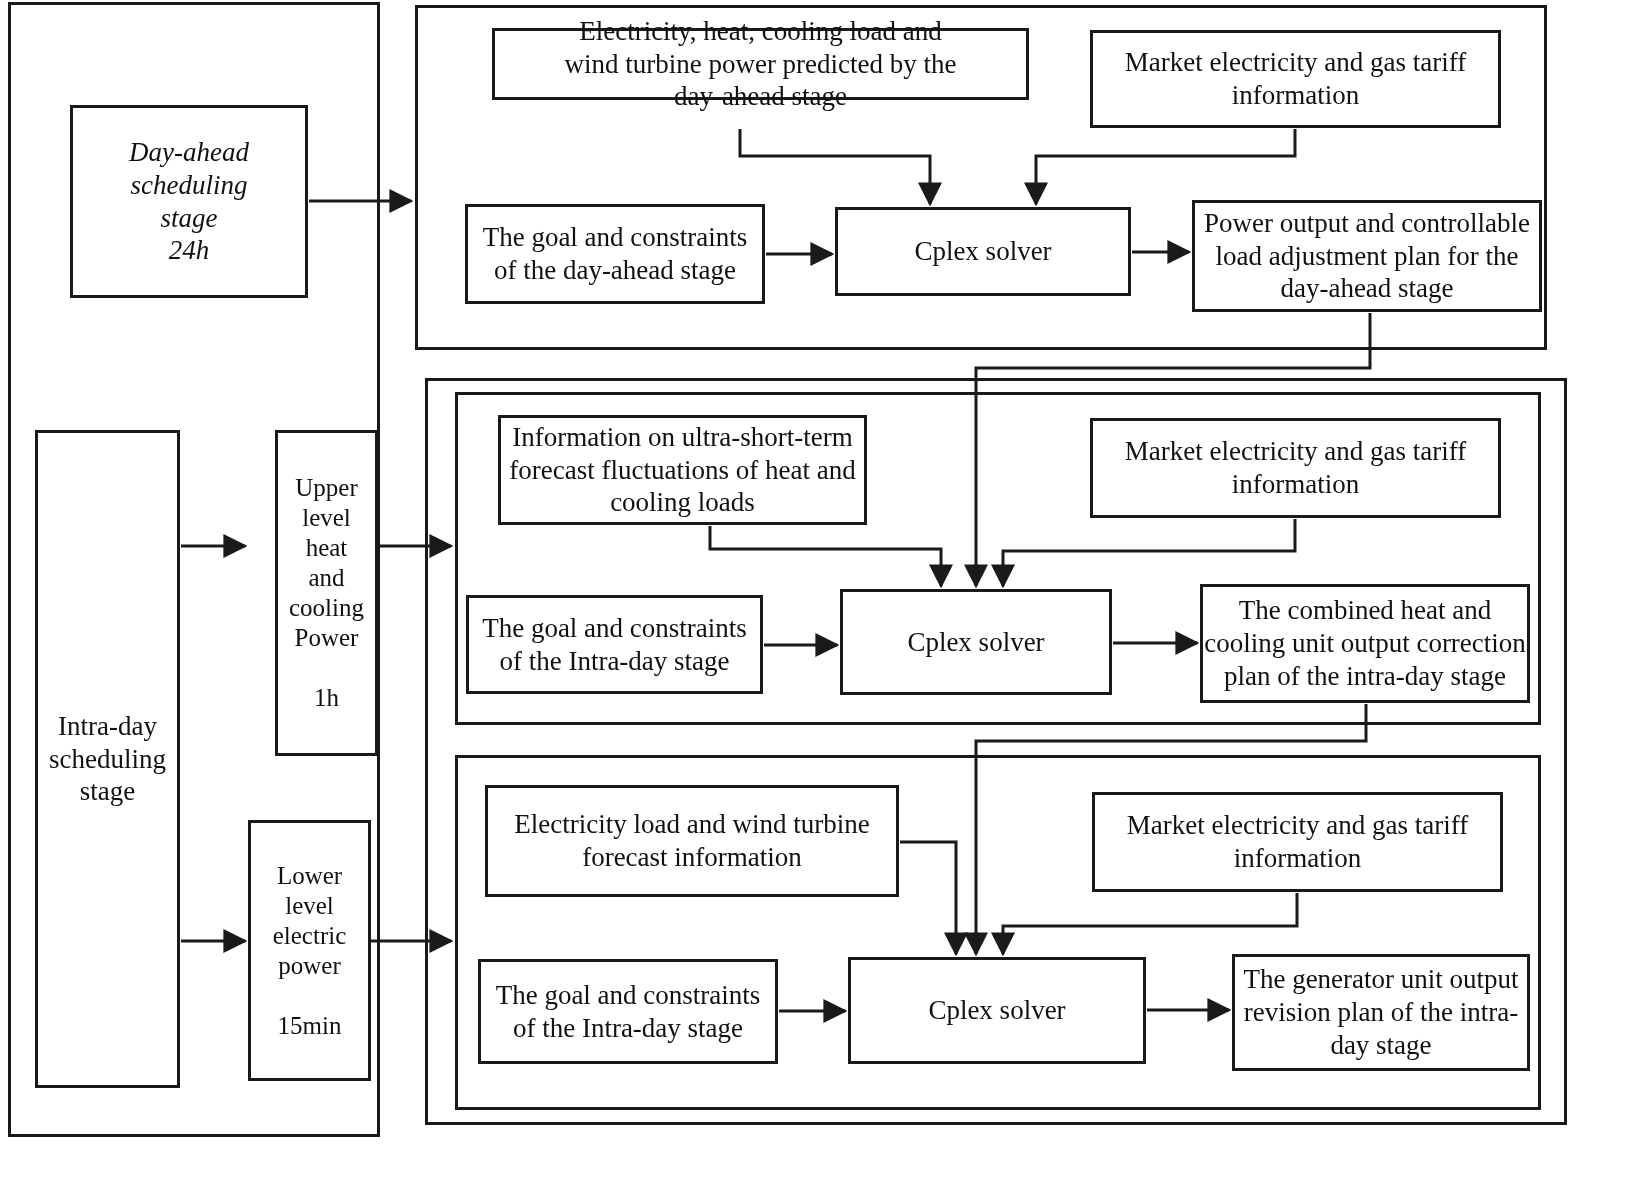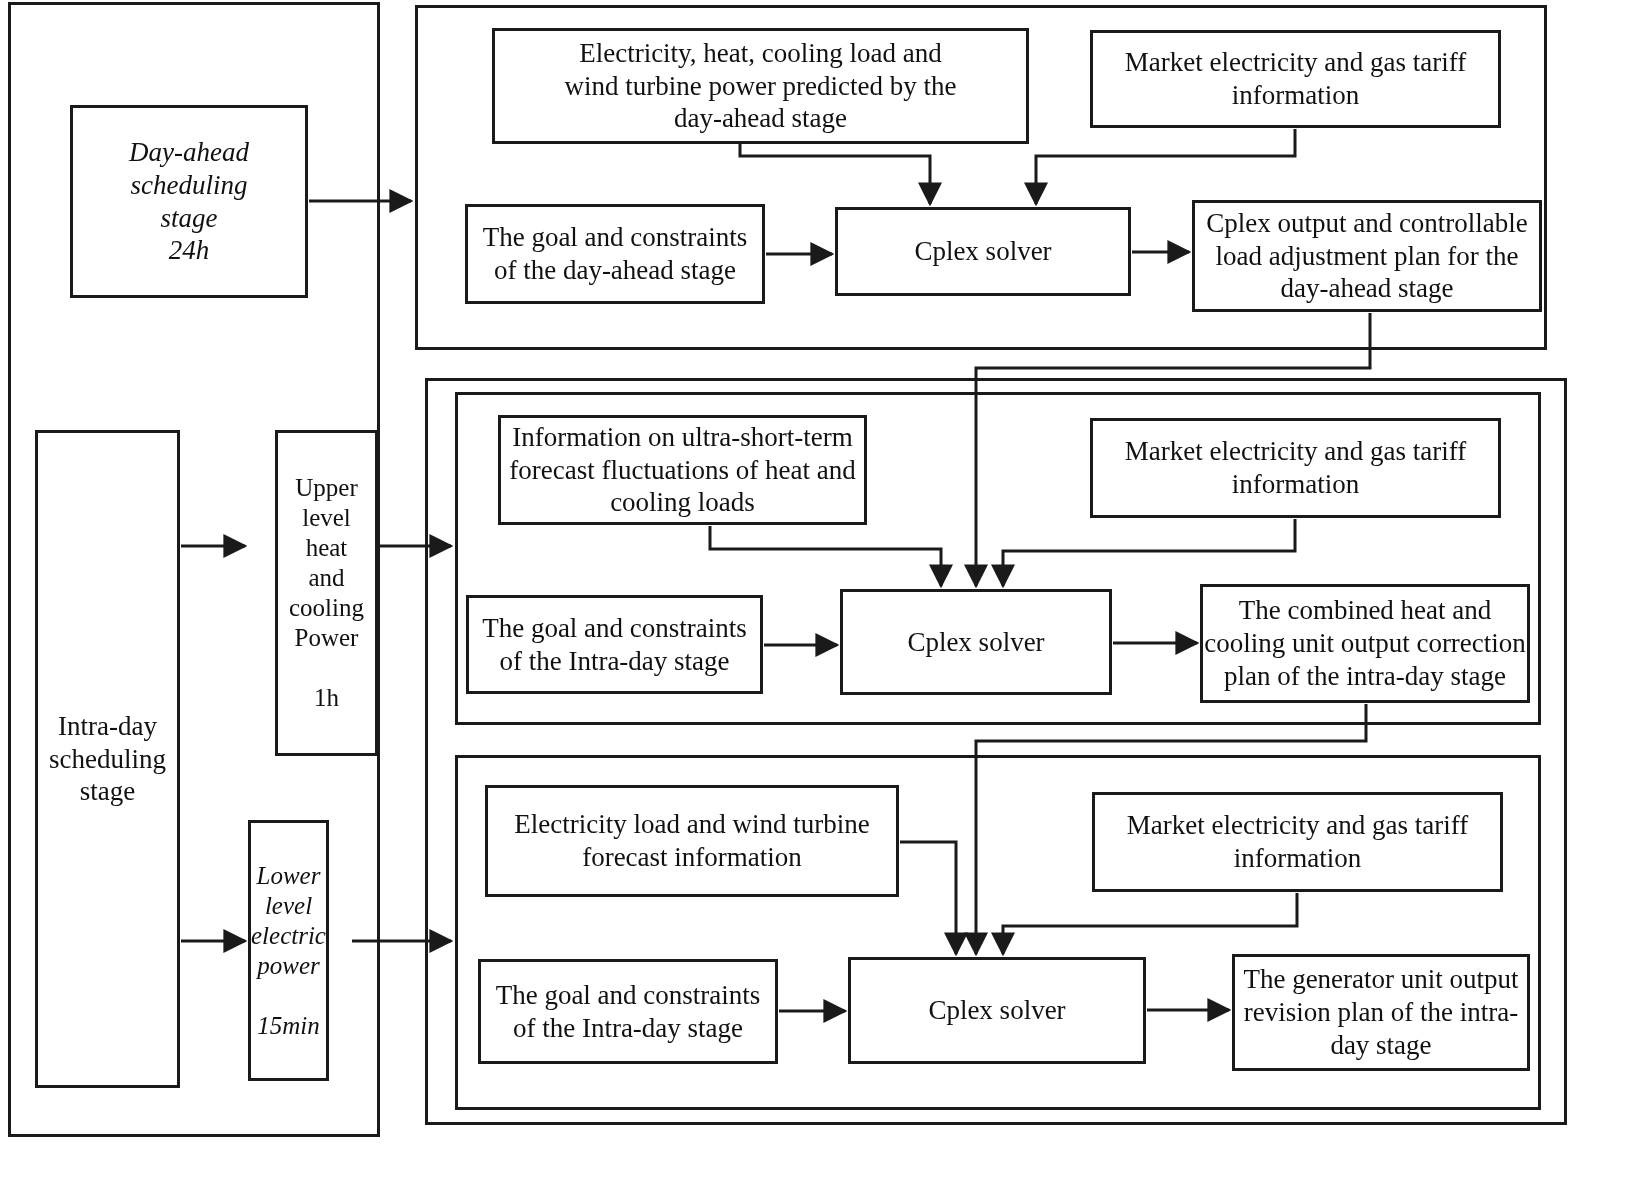--- a/index.html
+++ b/index.html
@@ -93,36 +93,36 @@
 scheduling
 stage</div>
   <div class="box small" style="left:248px; top:430px; width:103px; height:326px;margin-left:27px;">Upper
 level
 heat
 and
 cooling
 Power
 
 1h</div>
-  <div class="box small" style="left:248px; top:820px; width:81px; height:261px;font-style:italic;">Lower
+  <div class="box small" style="left:248px; top:820px; width:123px; height:261px;">Lower
 level
 electric
 power
 
 15min</div>
 
-  <div class="box" style="left:492px; top:28px; width:537px; height:116px;">Electricity, heat, cooling load and
+  <div class="box" style="left:492px; top:28px; width:537px; height:72px;">Electricity, heat, cooling load and
 wind turbine power predicted by the
 day-ahead stage</div>
   <div class="box" style="left:1090px; top:30px; width:411px; height:98px;">Market electricity and gas tariff
 information</div>
   <div class="box" style="left:465px; top:204px; width:300px; height:100px;">The goal and constraints
 of the day-ahead stage</div>
   <div class="box" style="left:835px; top:207px; width:296px; height:89px;">Cplex solver</div>
-  <div class="box" style="left:1192px; top:200px; width:350px; height:112px;">Cplex output and controllable
+  <div class="box" style="left:1192px; top:200px; width:350px; height:112px;">Power output and controllable
 load adjustment plan for the
 day-ahead stage</div>
 
   <div class="box" style="left:498px; top:415px; width:369px; height:110px;">Information on ultra-short-term
 forecast fluctuations of heat and
 cooling loads</div>
   <div class="box" style="left:1090px; top:418px; width:411px; height:100px;">Market electricity and gas tariff
 information</div>
   <div class="box" style="left:466px; top:595px; width:297px; height:99px;">The goal and constraints
 of the Intra-day stage</div>

